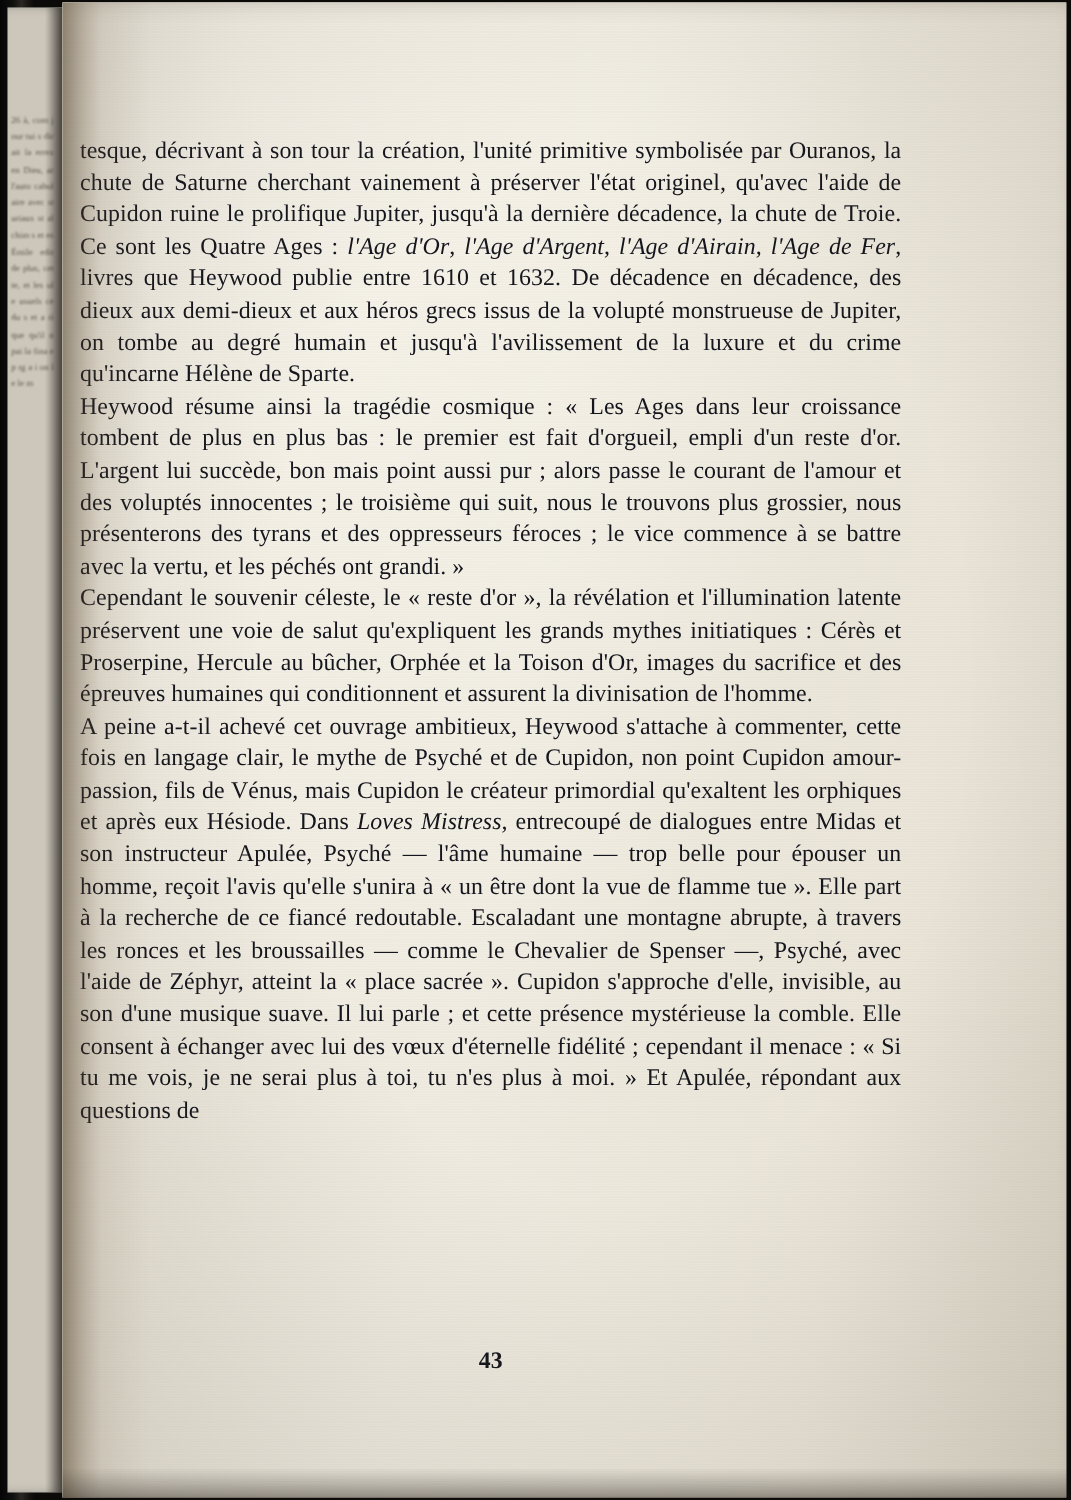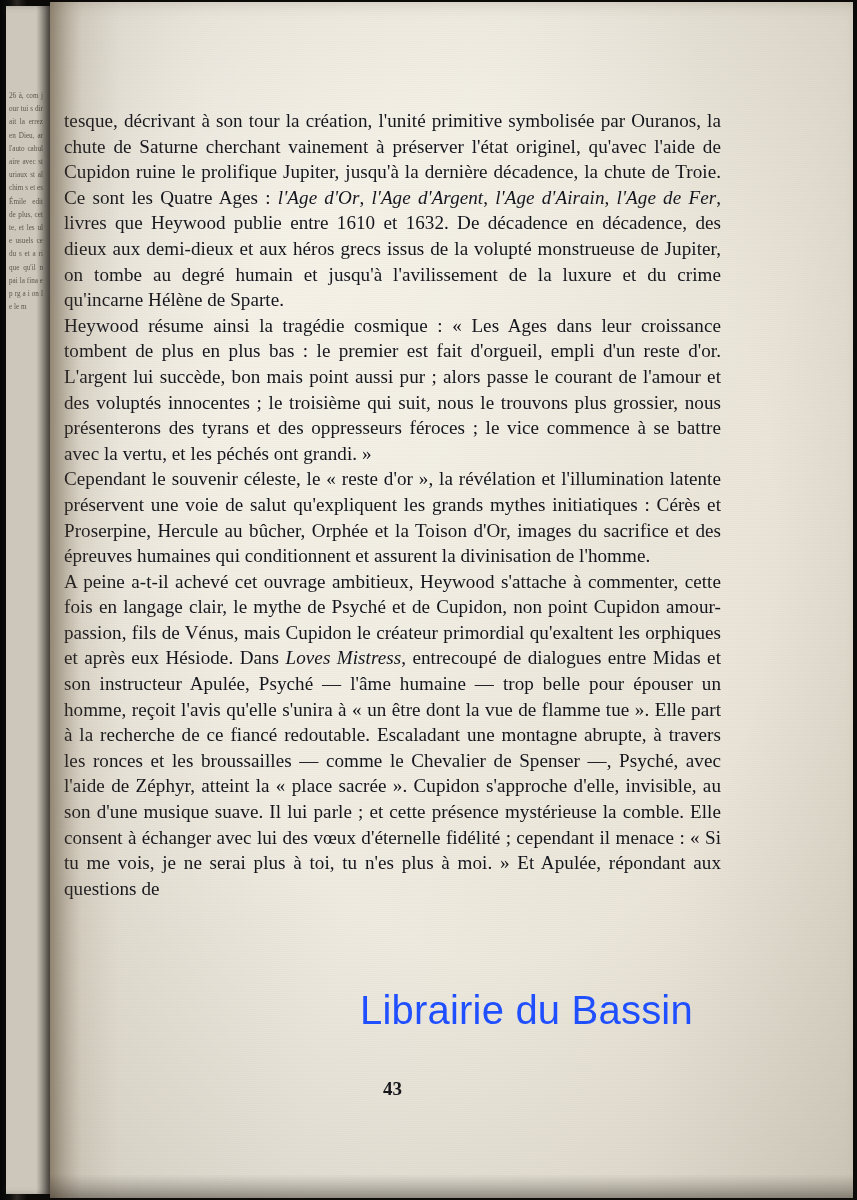--- a/index.html
+++ b/index.html
@@ -173,14 +173,13 @@
     </div>
 
     <div class="folio">43</div>
 
     <div class="page-vignette"></div>
   </div>
 
   <div class="gutter-curve"></div>
   <div class="bottom-shadow"></div>
 
-  <div class="watermark" style="color: rgb(31, 79, 255);">Librairie du Bassin</div>
 </div>
 
 </body></html>

